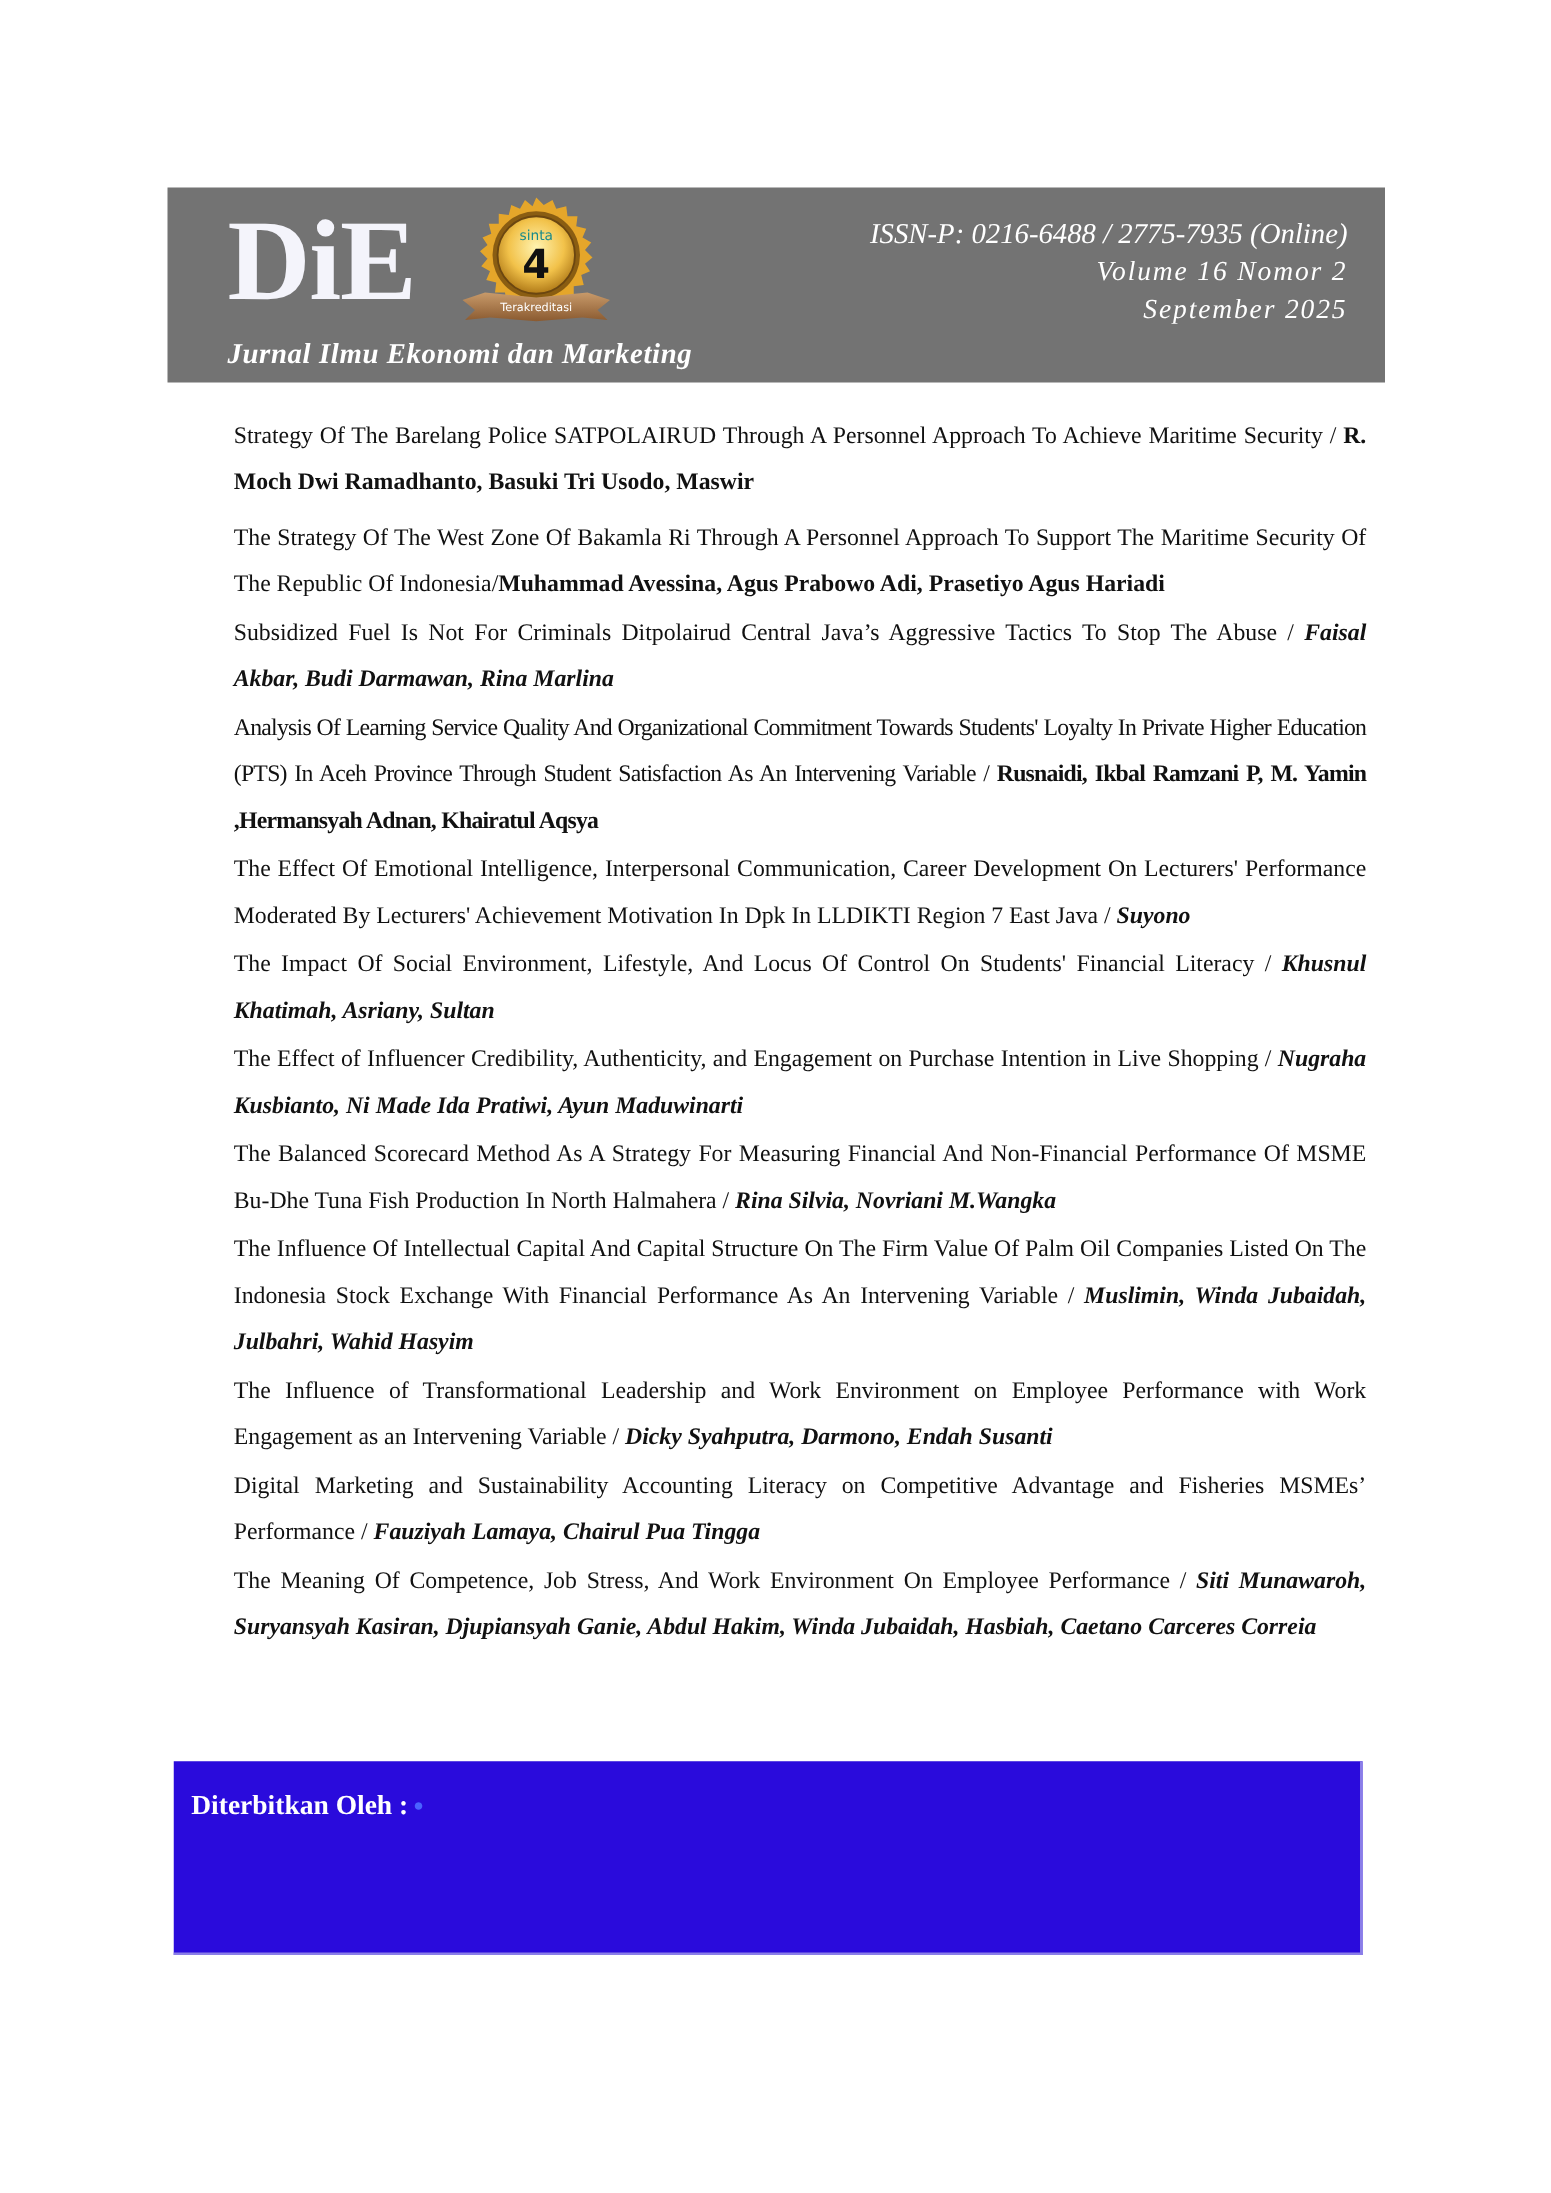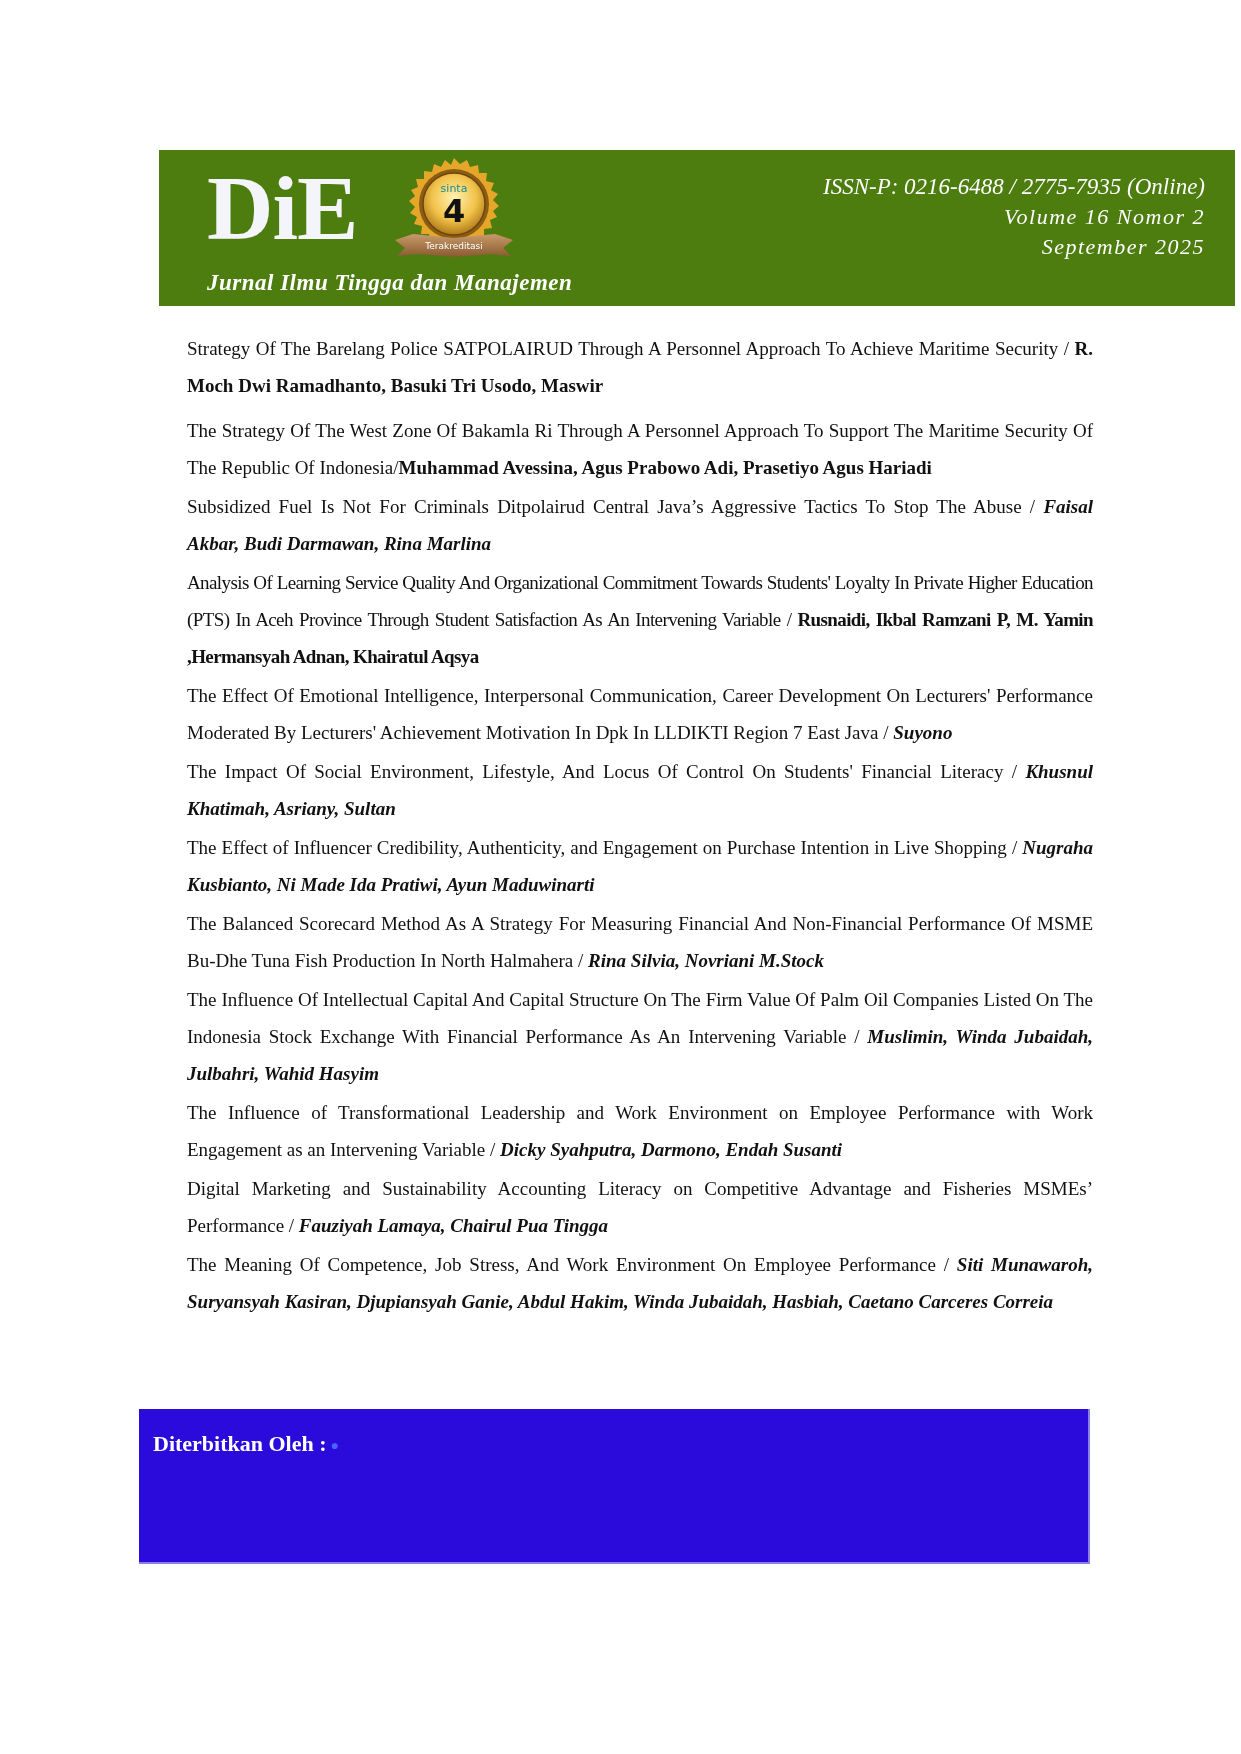--- a/index.html
+++ b/index.html
@@ -1,20 +1,20 @@
 <!DOCTYPE html>
 <html><head>
 <meta charset="utf-8">
 <style>
   html, body { margin: 0; padding: 0; background: #ffffff; }
   body { width: 1241px; height: 1754px; position: relative; overflow: hidden;
          font-family: "Liberation Serif", serif; color: #111; }
 
-  .header { position: absolute; left: 159px; top: 150px; width: 1076px; height: 156px;
-            background: #4d7c0f; }
+  .header { position: absolute; left: 134px; top: 150px; width: 974px; height: 156px;
+            background: #737373; }
   .logo { position: absolute; left: 48px; top: 8px; font-family: "Liberation Serif", serif;
           font-weight: bold; font-size: 92px; line-height: 100px; color: #f4f4fb; letter-spacing: -1px; }
   .badge { position: absolute; left: 232px; top: 6px; width: 126px; height: 110px; }
   .journal-name { position: absolute; left: 48px; top: 120px; font-style: italic; font-weight: bold;
                   font-size: 23px; color: #ffffff; letter-spacing: 0.5px; }
   .meta { position: absolute; right: 30px; top: 22px; text-align: right; color: #ffffff;
           font-style: italic; font-weight: normal; font-size: 22px; line-height: 30px; }
   .meta .issn { font-size: 23px; }
   .meta .vol, .meta .date { letter-spacing: 1.5px; }
 
@@ -60,21 +60,21 @@
       <circle r="31" fill="url(#gold)"></circle>
       <circle r="31" fill="none" stroke="#6b4610" stroke-width="1.5"></circle>
       <text x="0" y="-12" text-anchor="middle" font-family="DejaVu Sans, sans-serif" font-size="11" fill="#1a8a8a">sinta</text>
       <text x="0" y="18" text-anchor="middle" font-family="DejaVu Sans, sans-serif" font-weight="bold" font-size="32" fill="#111">4</text>
     </g>
 
     <path d="M4,84 L22,78 L63,82 L104,78 L122,84 L112,92 L120,100 L100,98 L63,101 L26,98 L6,100 L14,92 Z" fill="url(#ribbon)"></path>
     <text x="63" y="93" text-anchor="middle" font-family="DejaVu Sans, sans-serif" font-size="9" fill="#ffffff">Terakreditasi</text>
   </svg>
 
-  <div class="journal-name">Jurnal Ilmu Tingga dan Manajemen</div>
+  <div class="journal-name">Jurnal Ilmu Ekonomi dan Marketing</div>
 
   <div class="meta">
     <div class="issn">ISSN-P: 0216-6488 / 2775-7935 (Online)</div>
     <div class="vol">Volume 16 Nomor 2</div>
     <div class="date">September  2025</div>
   </div>
 </div>
 
 <div class="articles">
   <div class="article">
@@ -92,21 +92,21 @@
   <div class="article">
     <span class="title">The Effect Of Emotional Intelligence, Interpersonal Communication, Career Development On Lecturers' Performance Moderated By Lecturers' Achievement Motivation In Dpk In LLDIKTI Region 7 East Java / </span><span class="authors bolditalic">Suyono</span>
   </div>
   <div class="article">
     <span class="title">The Impact Of Social Environment, Lifestyle, And Locus Of Control On Students' Financial Literacy / </span><span class="authors bolditalic">Khusnul Khatimah, Asriany, Sultan</span>
   </div>
   <div class="article">
     <span class="title">The Effect of Influencer Credibility, Authenticity, and Engagement on Purchase Intention in Live Shopping  / </span><span class="authors bolditalic">Nugraha Kusbianto, Ni Made Ida Pratiwi, Ayun Maduwinarti</span>
   </div>
   <div class="article">
-    <span class="title">The Balanced Scorecard Method As A Strategy For Measuring Financial And Non-Financial Performance Of MSME Bu-Dhe Tuna Fish Production In North Halmahera / </span><span class="authors bolditalic">Rina Silvia, Novriani M.Stock</span>
+    <span class="title">The Balanced Scorecard Method As A Strategy For Measuring Financial And Non-Financial Performance Of MSME Bu-Dhe Tuna Fish Production In North Halmahera / </span><span class="authors bolditalic">Rina Silvia, Novriani M.Wangka</span>
   </div>
   <div class="article">
     <span class="title">The Influence Of Intellectual Capital And Capital Structure On The Firm Value Of Palm Oil Companies Listed On The Indonesia Stock Exchange With Financial Performance As An Intervening Variable / </span><span class="authors bolditalic">Muslimin, Winda Jubaidah, Julbahri, Wahid Hasyim</span>
   </div>
   <div class="article">
     <span class="title">The Influence of Transformational Leadership  and Work Environment on Employee Performance  with Work Engagement as an Intervening Variable  / </span><span class="authors bolditalic">Dicky Syahputra, Darmono, Endah Susanti</span>
   </div>
   <div class="article">
     <span class="title">Digital Marketing and Sustainability Accounting Literacy on Competitive Advantage and Fisheries MSMEs’ Performance  / </span><span class="authors bolditalic">Fauziyah Lamaya, Chairul Pua Tingga</span>
   </div>

